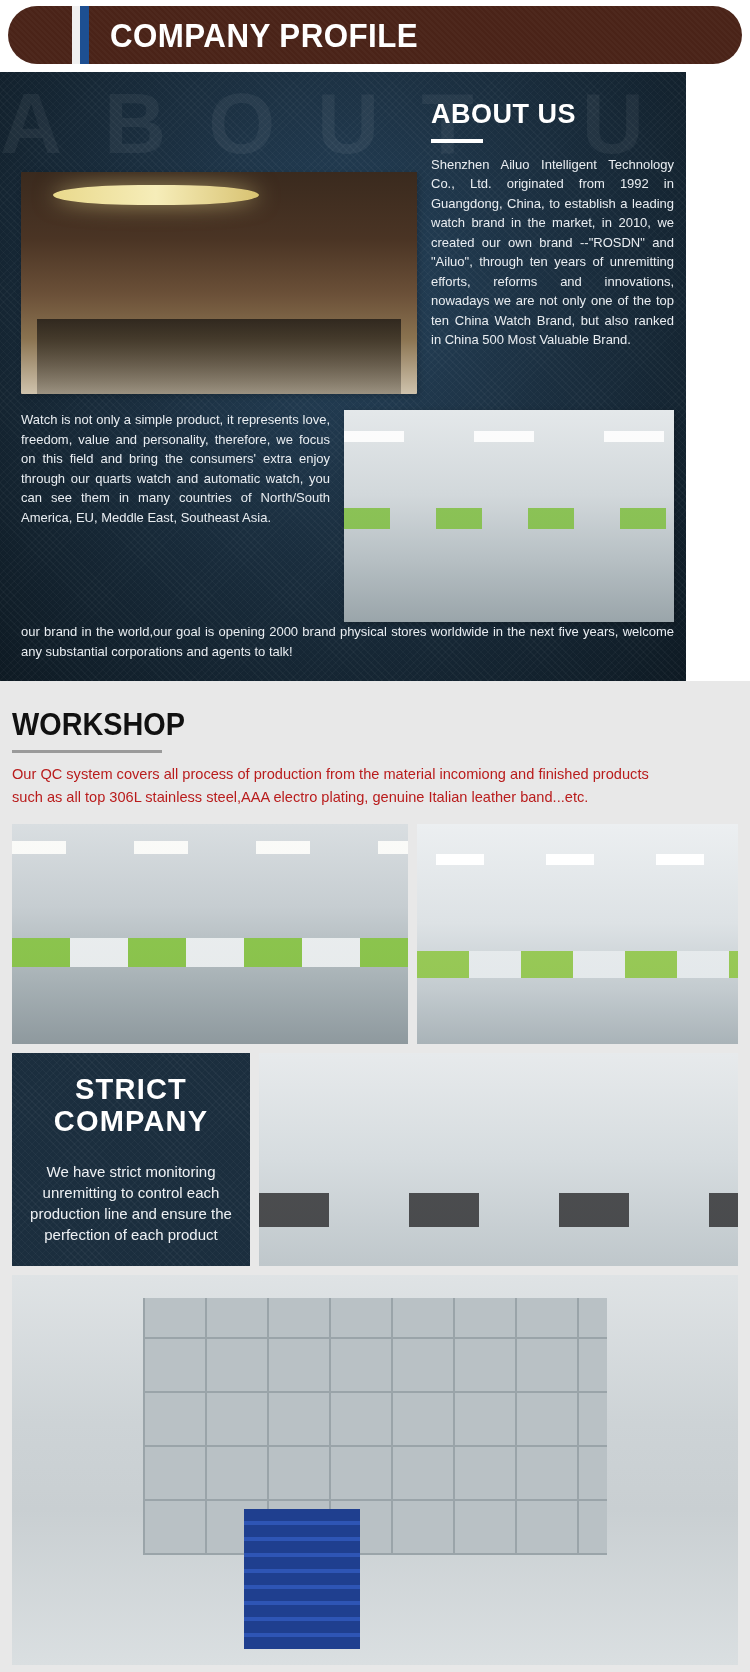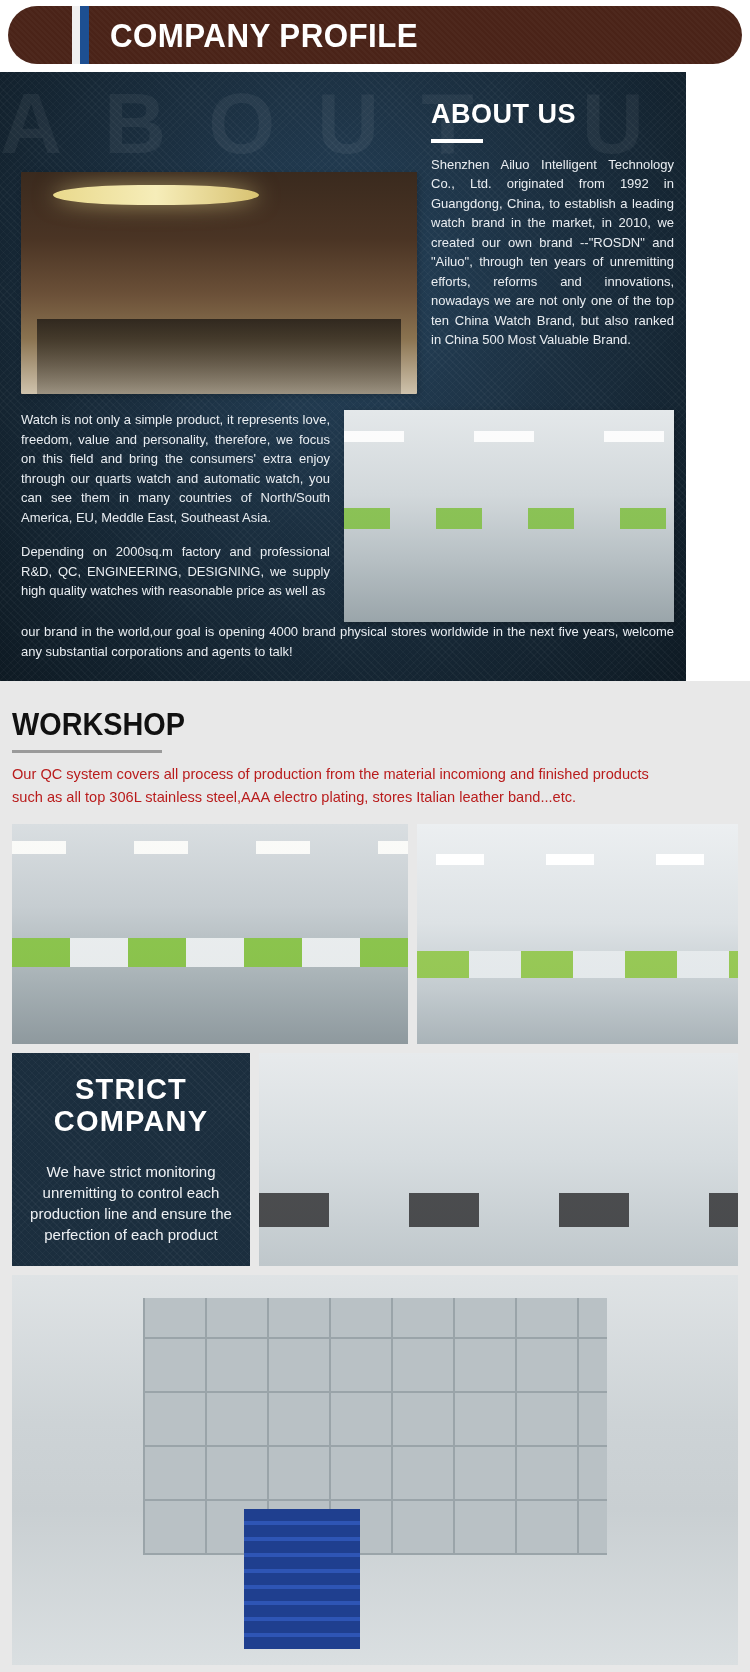--- a/index.html
+++ b/index.html
@@ -240,37 +240,36 @@
       <div class="about-right">
         <div class="about-head">ABOUT US</div>
         <div class="rule-white"></div>
         <div class="about-para">Shenzhen Ailuo Intelligent Technology Co., Ltd. originated from 1992 in Guangdong, China, to establish a leading watch brand in the market, in 2010, we created our own brand --"ROSDN" and "Ailuo", through ten years of unremitting efforts, reforms and innovations, nowadays we are not only one of the top ten China Watch Brand, but also ranked in China 500 Most Valuable Brand.</div>
       </div>
     </div>
 
     <div class="about-mid">
       <div class="about-mid-text">
         <div class="about-para about-p2">Watch is not only a simple product, it represents love, freedom, value and personality, therefore, we focus on this field and bring the consumers' extra enjoy through our quarts watch and automatic watch, you can see them in many countries of North/South America, EU, Meddle East, Southeast Asia.</div>
-        <div class="about-para">Depending on 2000sq.m factory and professional R&amp;D, QC, ENGINEERING, DESIGNING, we supply high quality watches with reasonable price as well as</div>
       </div>
       <div class="about-photo-2 shadow-soft">
         <div class="ph office"></div>
       </div>
     </div>
 
     <div class="about-bottom">
-      <div class="about-para">our brand in the world,our goal is opening 4000 brand physical stores worldwide in the next five years, welcome any substantial corporations and agents to talk!</div>
+      <div class="about-para">our brand in the world,our goal is opening 2000 brand physical stores worldwide in the next five years, welcome any substantial corporations and agents to talk!</div>
     </div>
   </div>
 
   <div class="workshop">
     <div class="ws-head">WORKSHOP</div>
     <div class="rule-grey"></div>
     <div class="ws-desc">Our QC system covers all process of production from the material incomiong and finished products</div>
-    <div class="ws-desc">such as all top 306L stainless steel,AAA electro plating, stores Italian leather band...etc.</div>
+    <div class="ws-desc">such as all top 306L stainless steel,AAA electro plating, genuine Italian leather band...etc.</div>
 
     <div class="ws-row-1">
       <div class="ws-img-a">
         <div class="ph factory"></div>
       </div>
       <div class="ws-img-b">
         <div class="ph qcroom"></div>
       </div>
     </div>
 

